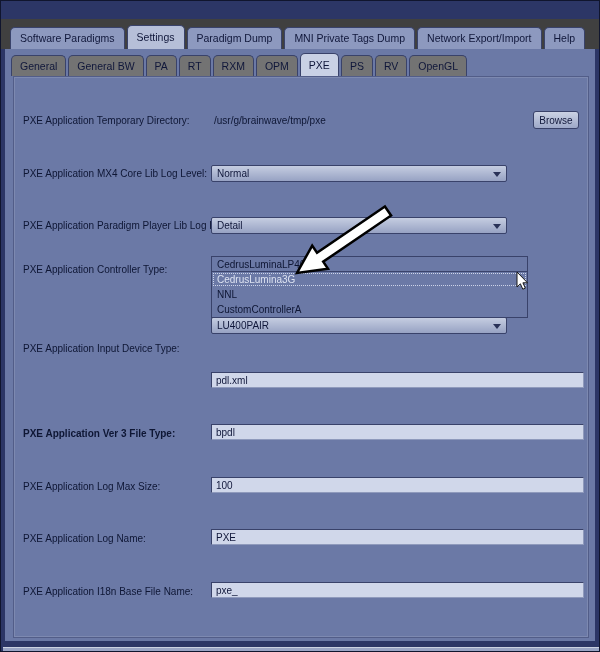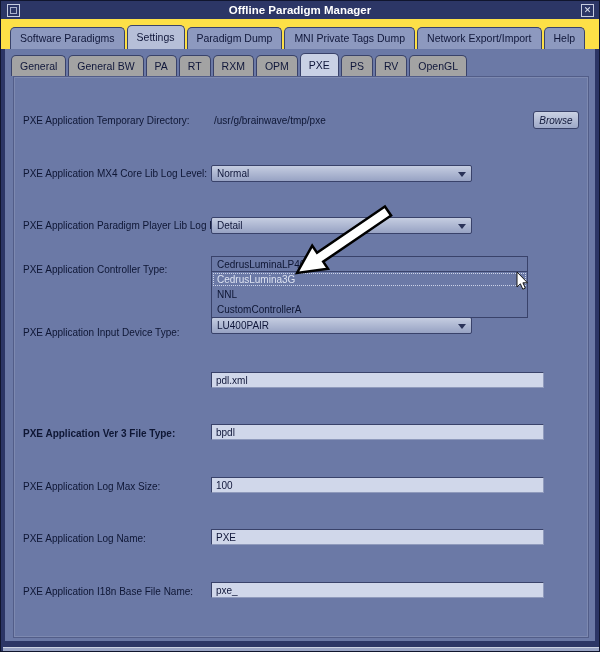--- a/index.html
+++ b/index.html
@@ -25,84 +25,84 @@
   }
   .closebtn {
     position:absolute; right:5px; top:3px; width:13px; height:13px;
     border:1px solid #c7cde0; color:#dfe4f0; font-size:9px; line-height:11px;
     text-align:center; cursor:default;
   }
 
   
   .tabrow1 {
     position:absolute; left:0; top:18px; width:100%; height:30px;
-    background:#fde047; display:flex; align-items:flex-end; padding-left:9px;
+    background:#404040; display:flex; align-items:flex-end; padding-left:9px;
   }
   .tab1 {
     height:22px; line-height:21px; padding:0 9px; margin-right:2px;
     background:#8d99bf; color:#10173a; font-size:10.5px;
     border:1px solid #39426a; border-bottom:none; border-radius:5px 5px 0 0;
     white-space:nowrap;
   }
   .tab1.sel { background:#b6bfd8; height:24px; line-height:23px; }
 
   
   .main {
     position:absolute; left:4px; top:48px; width:590px; height:592px;
     background:#6b79a6;
   }
   .tabrow2 {
     position:absolute; left:6px; top:4px; display:flex; align-items:flex-end;
   }
   .tab2 {
     height:21px; line-height:20px; padding:0 8px; margin-right:2px;
-    background:#a3a3a3; color:#10173a; font-size:10.5px;
+    background:#737373; color:#10173a; font-size:10.5px;
     border:1px solid #39426a; border-bottom:none; border-radius:5px 5px 0 0;
     white-space:nowrap;
   }
   .tab2.sel { background:#c9d1e5; height:23px; line-height:22px; }
 
   .panel {
     position:absolute; left:8px; top:27px; width:576px; height:562px;
     border:1px solid #525d88; box-shadow:inset 0 0 0 1px #7d89b0;
     background:#6b79a6;
   }
 
   
   .flabel {
     position:absolute; left:22px; font-size:10px; color:#0e1634; white-space:nowrap;
   }
   .fvalue {
     position:absolute; left:213px; font-size:10px; color:#0e1634; white-space:nowrap;
   }
   .combo {
-    position:absolute; left:210px; width:261px; height:17px;
+    position:absolute; left:210px; width:296px; height:17px;
     background:linear-gradient(#c5cde1, #97a2c3);
     border:1px solid #39426a; border-radius:2px;
   }
   .combo-text {
     position:absolute; left:5px; top:2px; font-size:10px; color:#10173a; white-space:nowrap;
   }
   .combo-arrow {
     position:absolute; right:5px; top:6px; width:0; height:0;
     border-left:4px solid transparent; border-right:4px solid transparent;
     border-top:5px solid #2a3258;
   }
   .tfield {
-    position:absolute; left:210px; width:333px; height:16px;
+    position:absolute; left:210px; width:373px; height:16px;
     background:#d0d7ea; border:1px solid #8f9abc;
     border-top-color:#39426a; border-left-color:#39426a;
     font-family:"Liberation Sans", sans-serif; font-size:10px; color:#10173a;
     padding:0 0 0 4px; outline:none;
   }
   .browse {
     position:absolute; left:532px; top:110px; width:46px; height:18px;
     background:linear-gradient(#cbd2e4, #9da8c8);
     border:1px solid #39426a; border-radius:3px;
-    font-family:"Liberation Sans", sans-serif; font-size:10px; color:#10173a;font-style:italic;
+    font-family:"Liberation Sans", sans-serif; font-size:10px; color:#10173a;
   }
 
   .listbox {
     position:absolute; left:210px; top:255px; width:317px; height:62px;
     border:1px solid #39426a; background:#6b79a6;
   }
   .listitem {
     height:15px; line-height:15px; padding-left:5px;
     font-size:10px; color:#0e1634; white-space:nowrap;
   }
@@ -124,25 +124,20 @@
   .overlay {
     position:absolute; left:0; top:0; width:600px; height:652px;
     pointer-events:none;
   }
 </style>
 </head>
 <body>
 
 <div class="window">
 
-  <div class="titlebar">
-    <div class="winmenu"></div>
-    <div class="title">Offline Paradigm Manager</div>
-    <div class="closebtn">✕</div>
-  </div>
 
   <div class="tabrow1">
     <div class="tab1">Software Paradigms</div>
     <div class="tab1 sel">Settings</div>
     <div class="tab1">Paradigm Dump</div>
     <div class="tab1">MNI Private Tags Dump</div>
     <div class="tab1">Network Export/Import</div>
     <div class="tab1">Help</div>
   </div>
 
@@ -179,21 +174,21 @@
   </div>
 
   <div class="flabel" style="top:263px;">PXE Application Controller Type:</div>
   <div class="listbox">
     <div class="listitem first">CedrusLuminaLP400</div>
     <div class="listitem sel">CedrusLumina3G</div>
     <div class="listitem">NNL</div>
     <div class="listitem">CustomControllerA</div>
   </div>
 
-  <div class="flabel" style="top:326px;">PXE Application Input Device Type:</div>
+  <div class="flabel" style="top:342px;">PXE Application Input Device Type:</div>
   <div class="combo" style="top:316px;">
     <span class="combo-text">LU400PAIR</span>
     <span class="combo-arrow"></span>
   </div>
 
   <input class="tfield" style="top: 371px;" value="pdl.xml">
 
   <div class="flabel" style="top:427px;font-weight:bold;">PXE Application Ver 3 File Type:</div>
   <input class="tfield" style="top: 423px;" value="bpdl">
 

